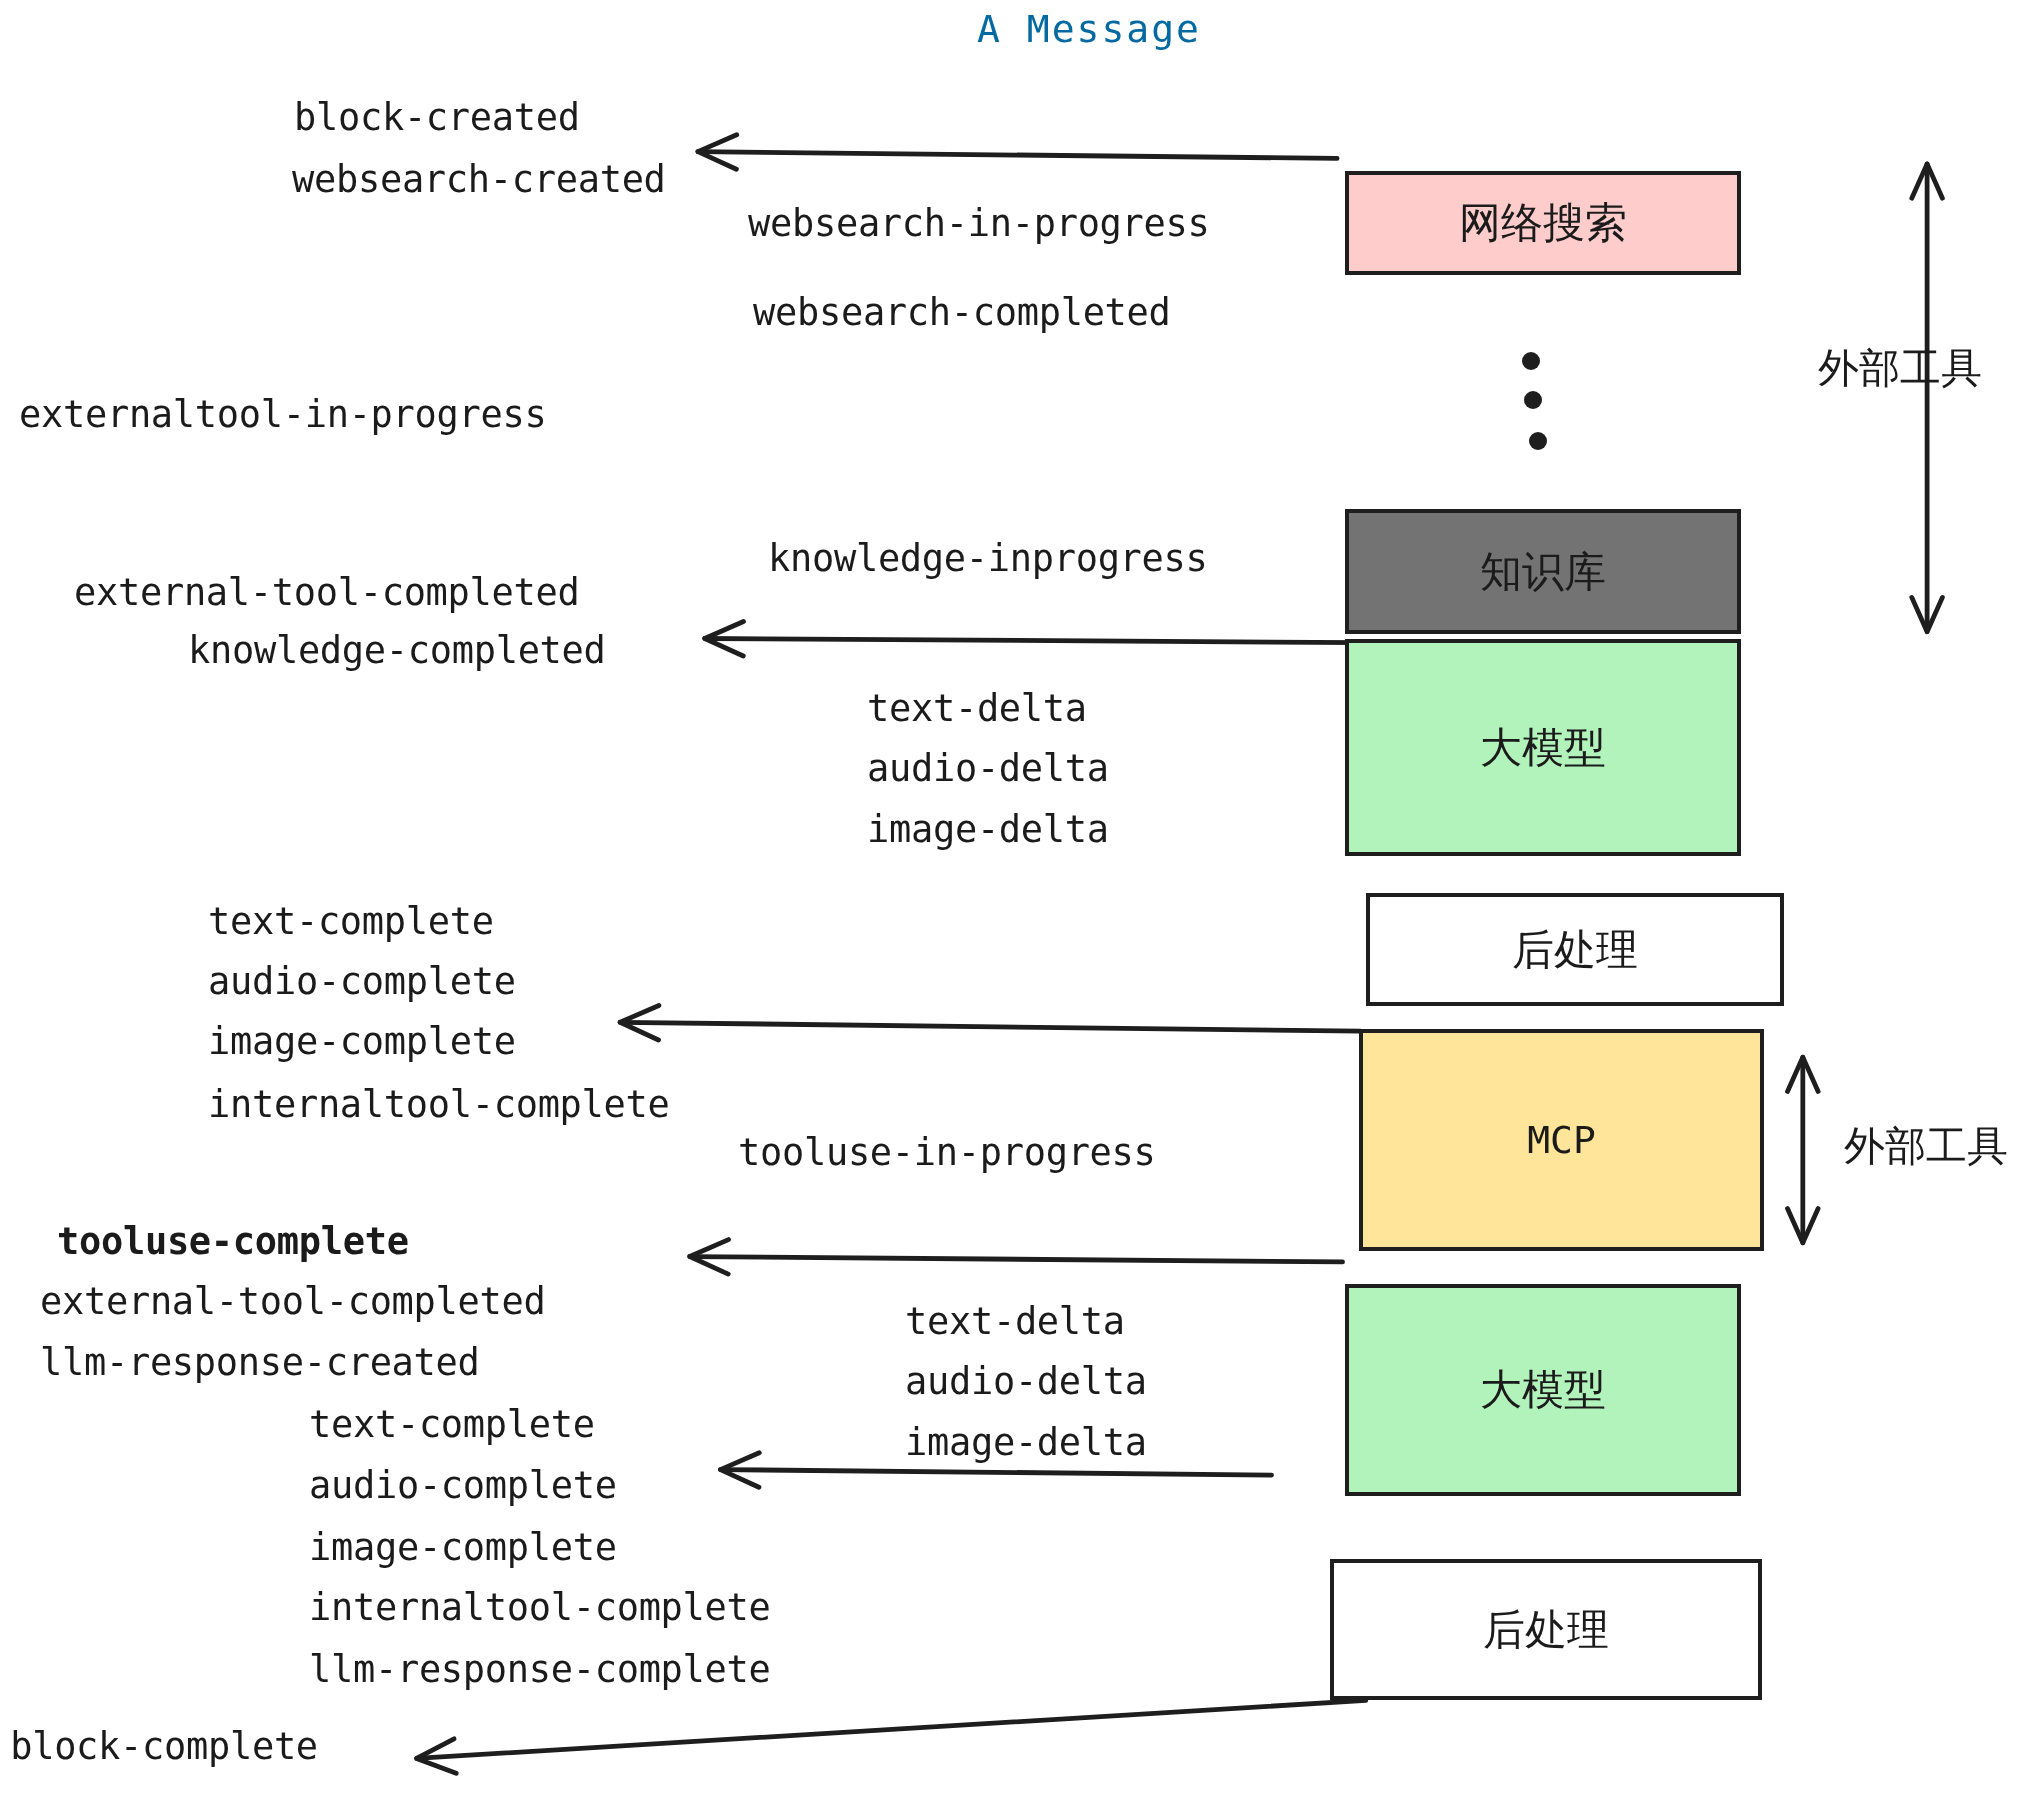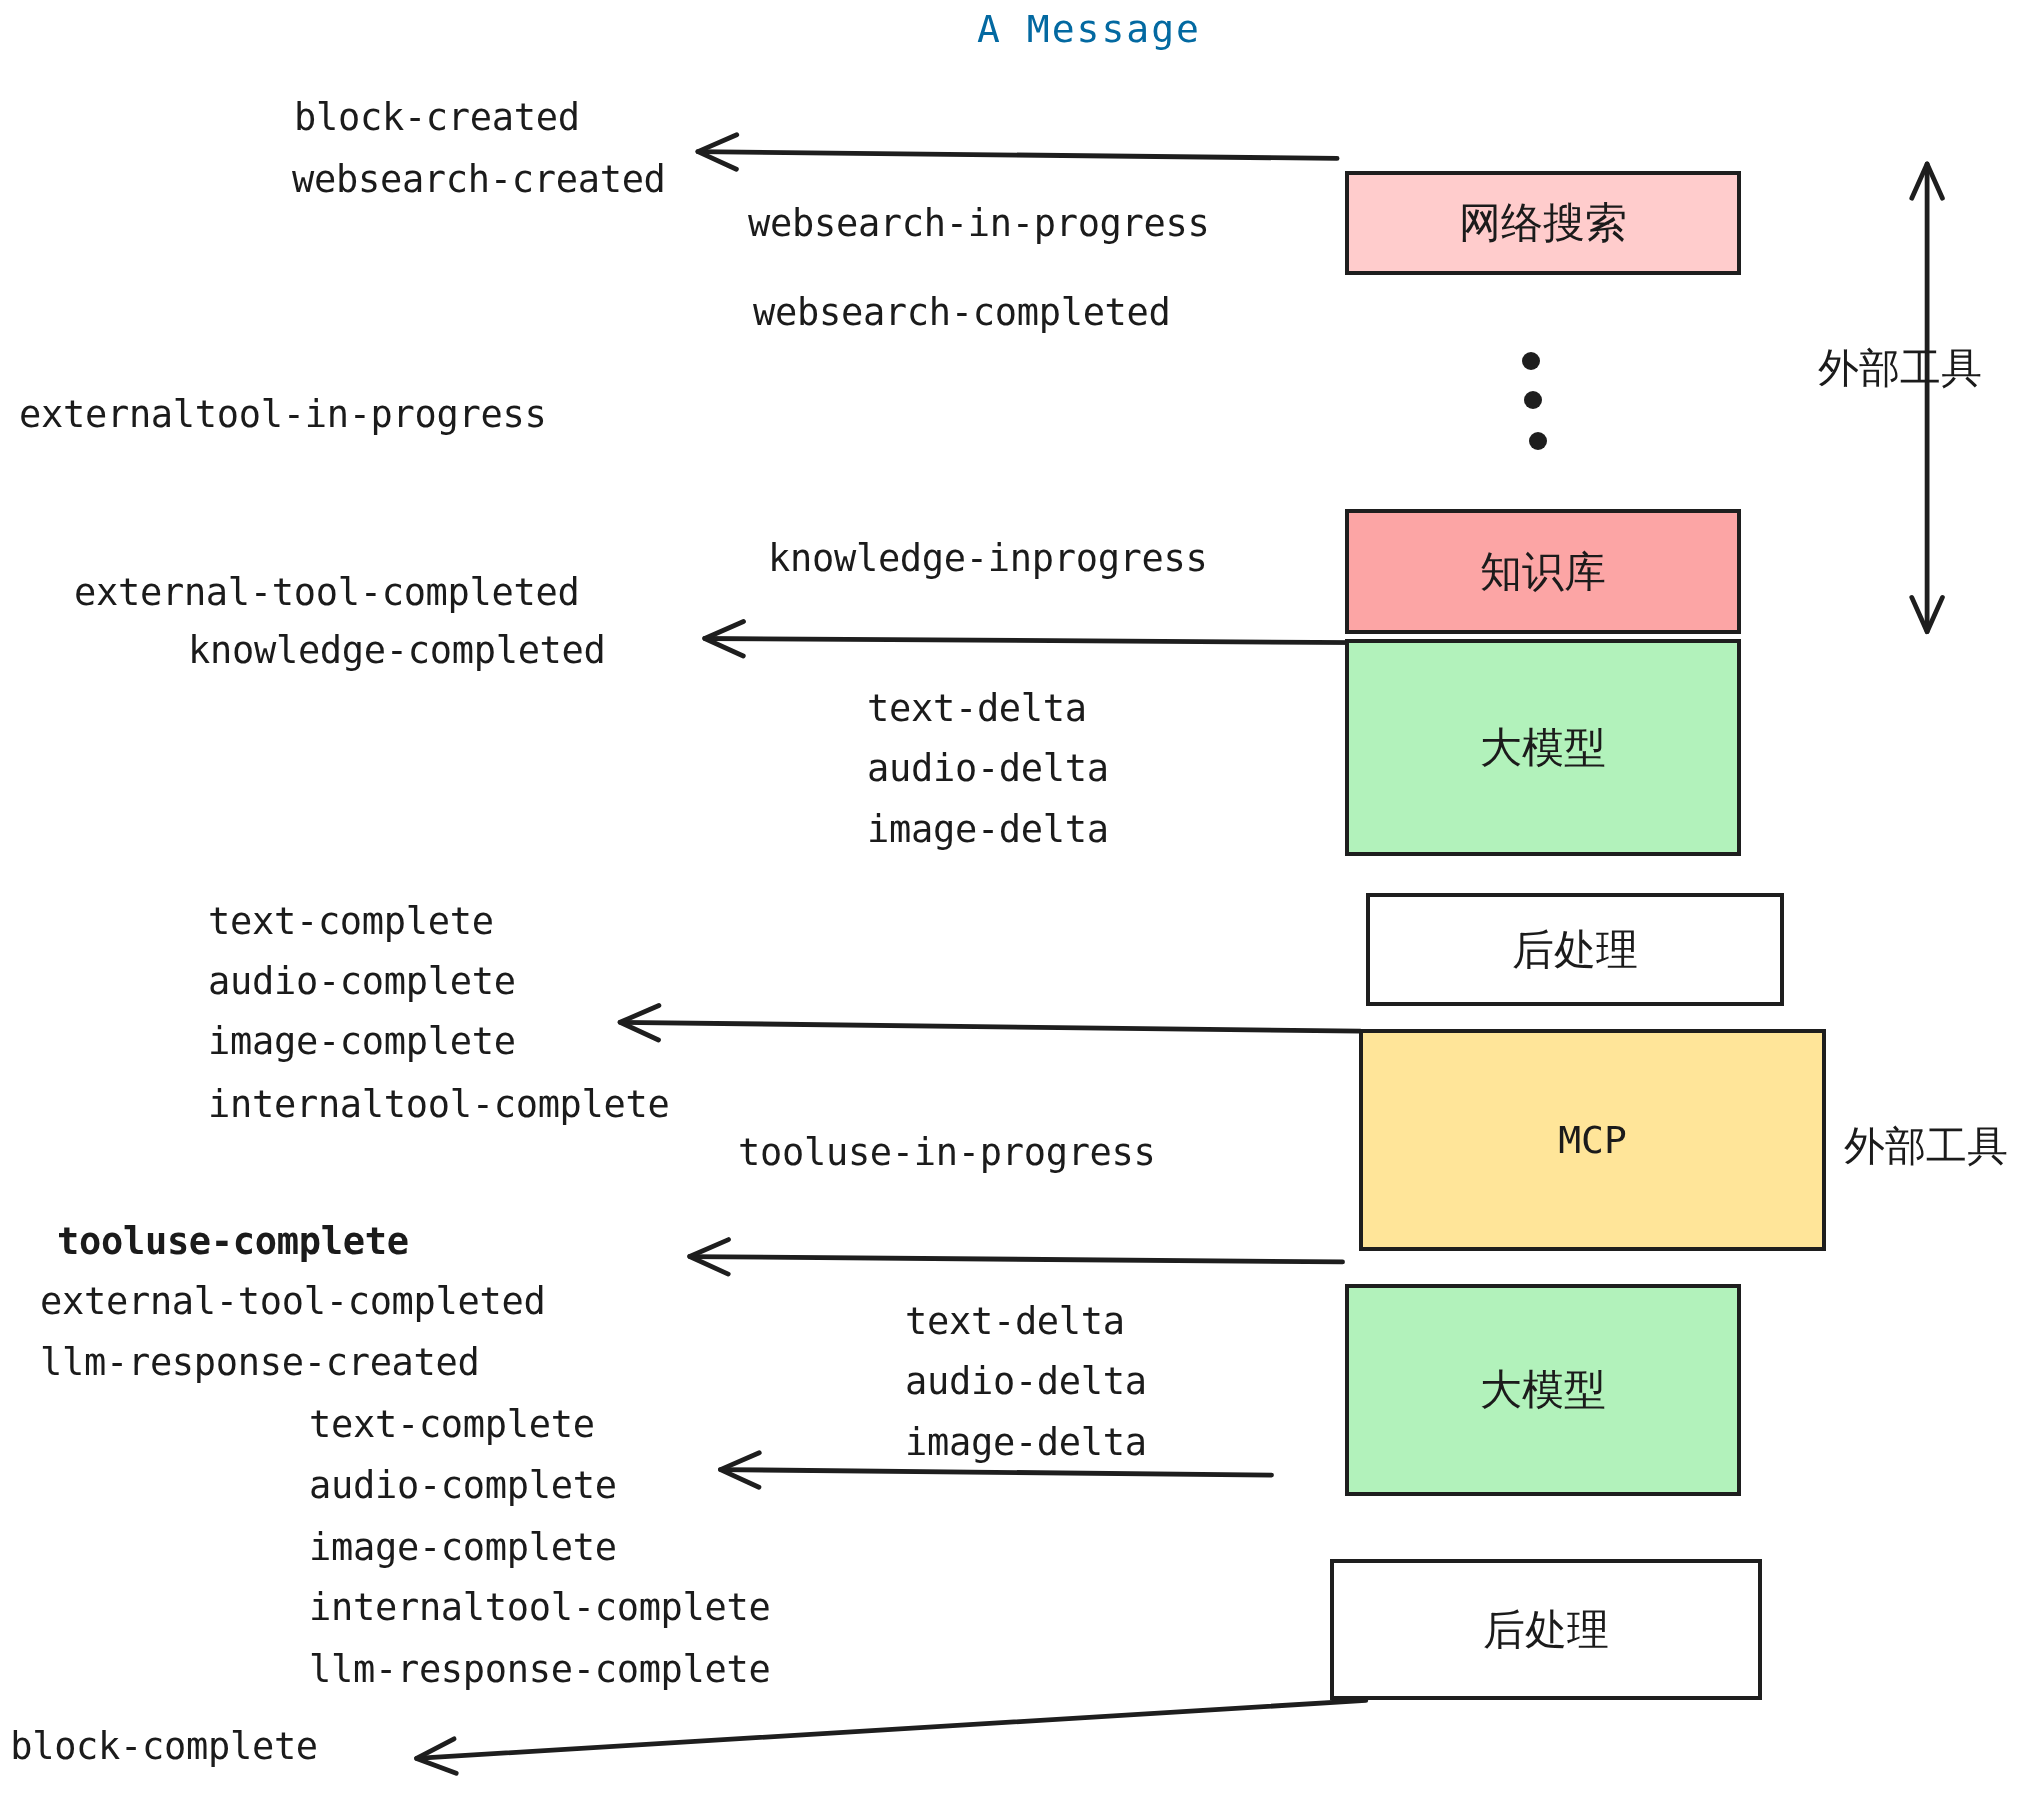--- a/index.html
+++ b/index.html
@@ -62,24 +62,24 @@
         <path d="M2844.4268249182765,290.21989171717695 L2822,240 L2799.5731750817235,290.21989171717695"></path>
         <path d="M2799.5731750817235,874.780108282823 L2822,925 L2844.4268249182765,874.780108282823"></path>
         <line x1="2640" y1="1548" x2="2640" y2="1820"></line>
         <path d="M2662.4268249182765,1598.219891717177 L2640,1548 L2617.5731750817235,1598.219891717177"></path>
         <path d="M2617.5731750817235,1769.780108282823 L2640,1820 L2662.4268249182765,1769.780108282823"></path>
       </g>
   </svg>
 
   <div id="boxes-layer">
       <div class="box" style="left: 1345px; top: 171px; width: 396px; height: 104px; background: rgb(255, 204, 204);">网络搜索</div>
-      <div class="box" style="left: 1345px; top: 509px; width: 396px; height: 125px; background: #fca5a5;">知识库</div>
+      <div class="box" style="left: 1345px; top: 509px; width: 396px; height: 125px; background: #737373;">知识库</div>
       <div class="box" style="left: 1345px; top: 639px; width: 396px; height: 217px; background: rgb(178, 242, 187);">大模型</div>
       <div class="box" style="left: 1366px; top: 893px; width: 418px; height: 113px; background: rgb(255, 255, 255);">后处理</div>
-      <div class="box mcp" style="left: 1359px; top: 1029px; width: 467px; height: 222px; background: rgb(255, 229, 153);">MCP</div>
+      <div class="box mcp" style="left: 1359px; top: 1029px; width: 405px; height: 222px; background: rgb(255, 229, 153);">MCP</div>
       <div class="box" style="left: 1345px; top: 1284px; width: 396px; height: 212px; background: rgb(178, 242, 187);">大模型</div>
       <div class="box" style="left: 1330px; top: 1559px; width: 432px; height: 141px; background: rgb(255, 255, 255);">后处理</div>
     </div>
   <div id="dots-layer">
       <div class="dot" style="left: 1522px; top: 352px;"></div>
       <div class="dot" style="left: 1524px; top: 391px;"></div>
       <div class="dot" style="left: 1529px; top: 432px;"></div>
     </div>
   <div id="labels-layer">
       <div class="lbl" style="left: 294px; top: 99px;">block-created</div>

